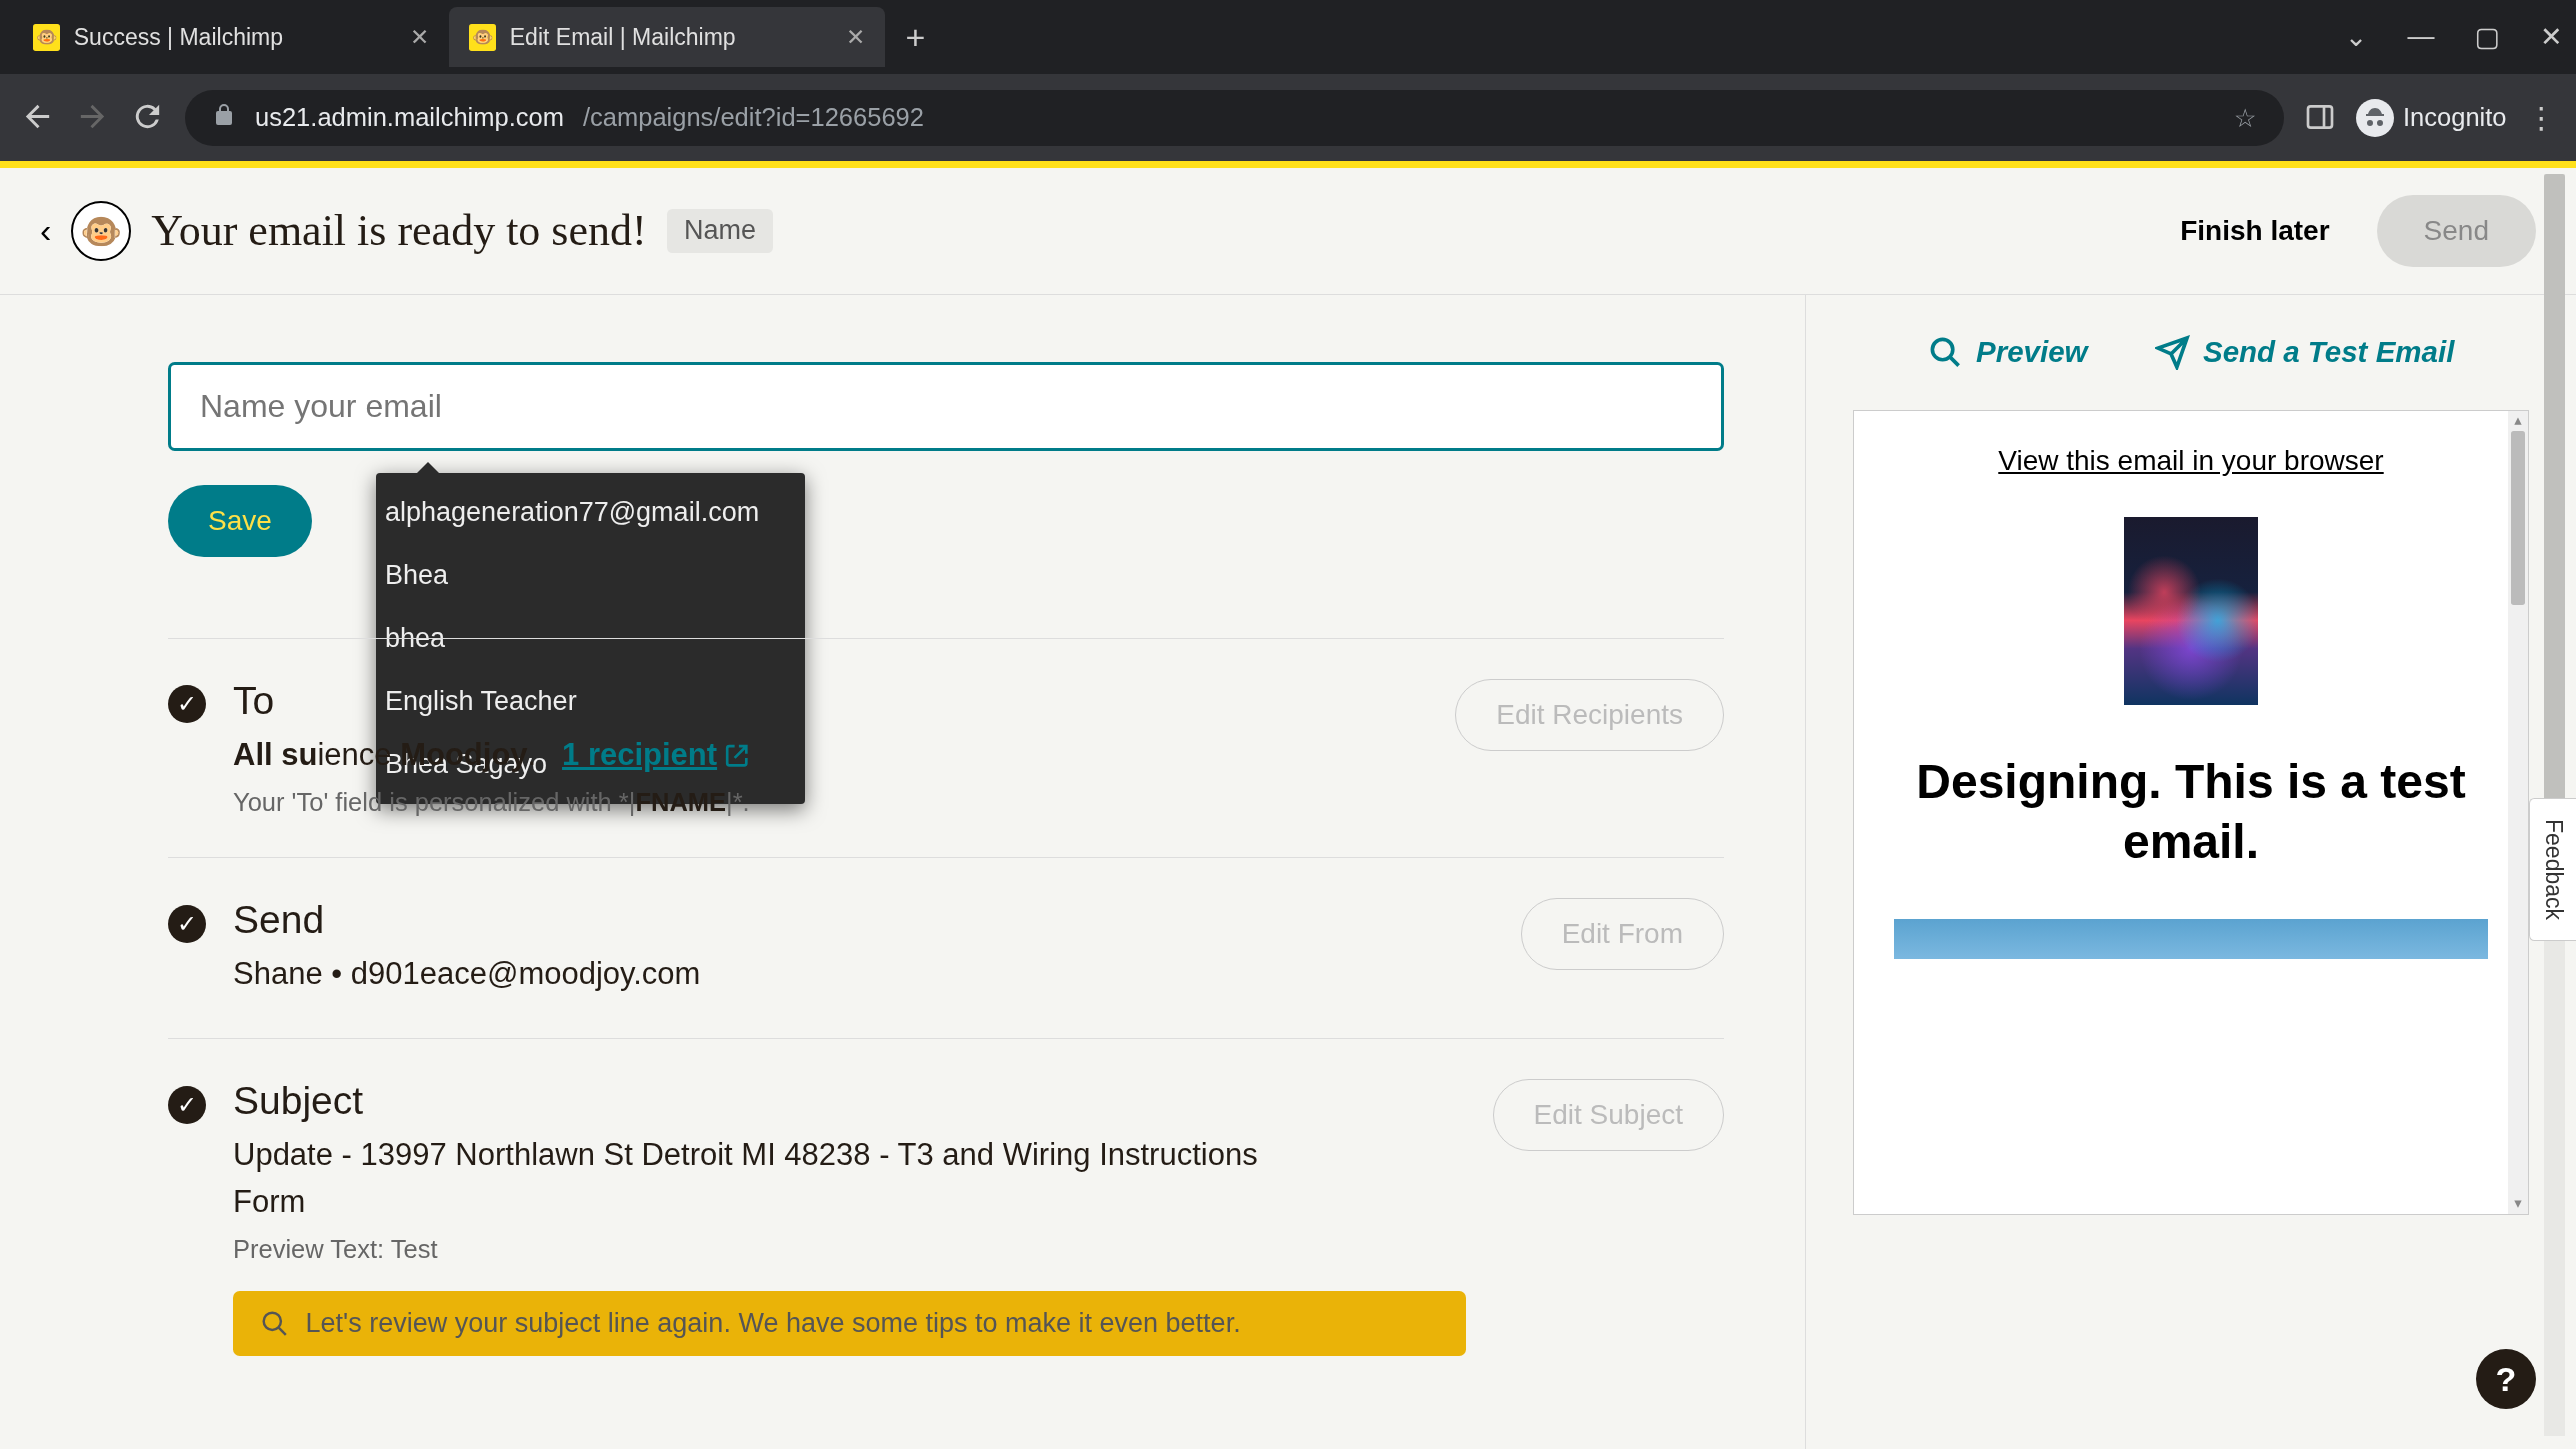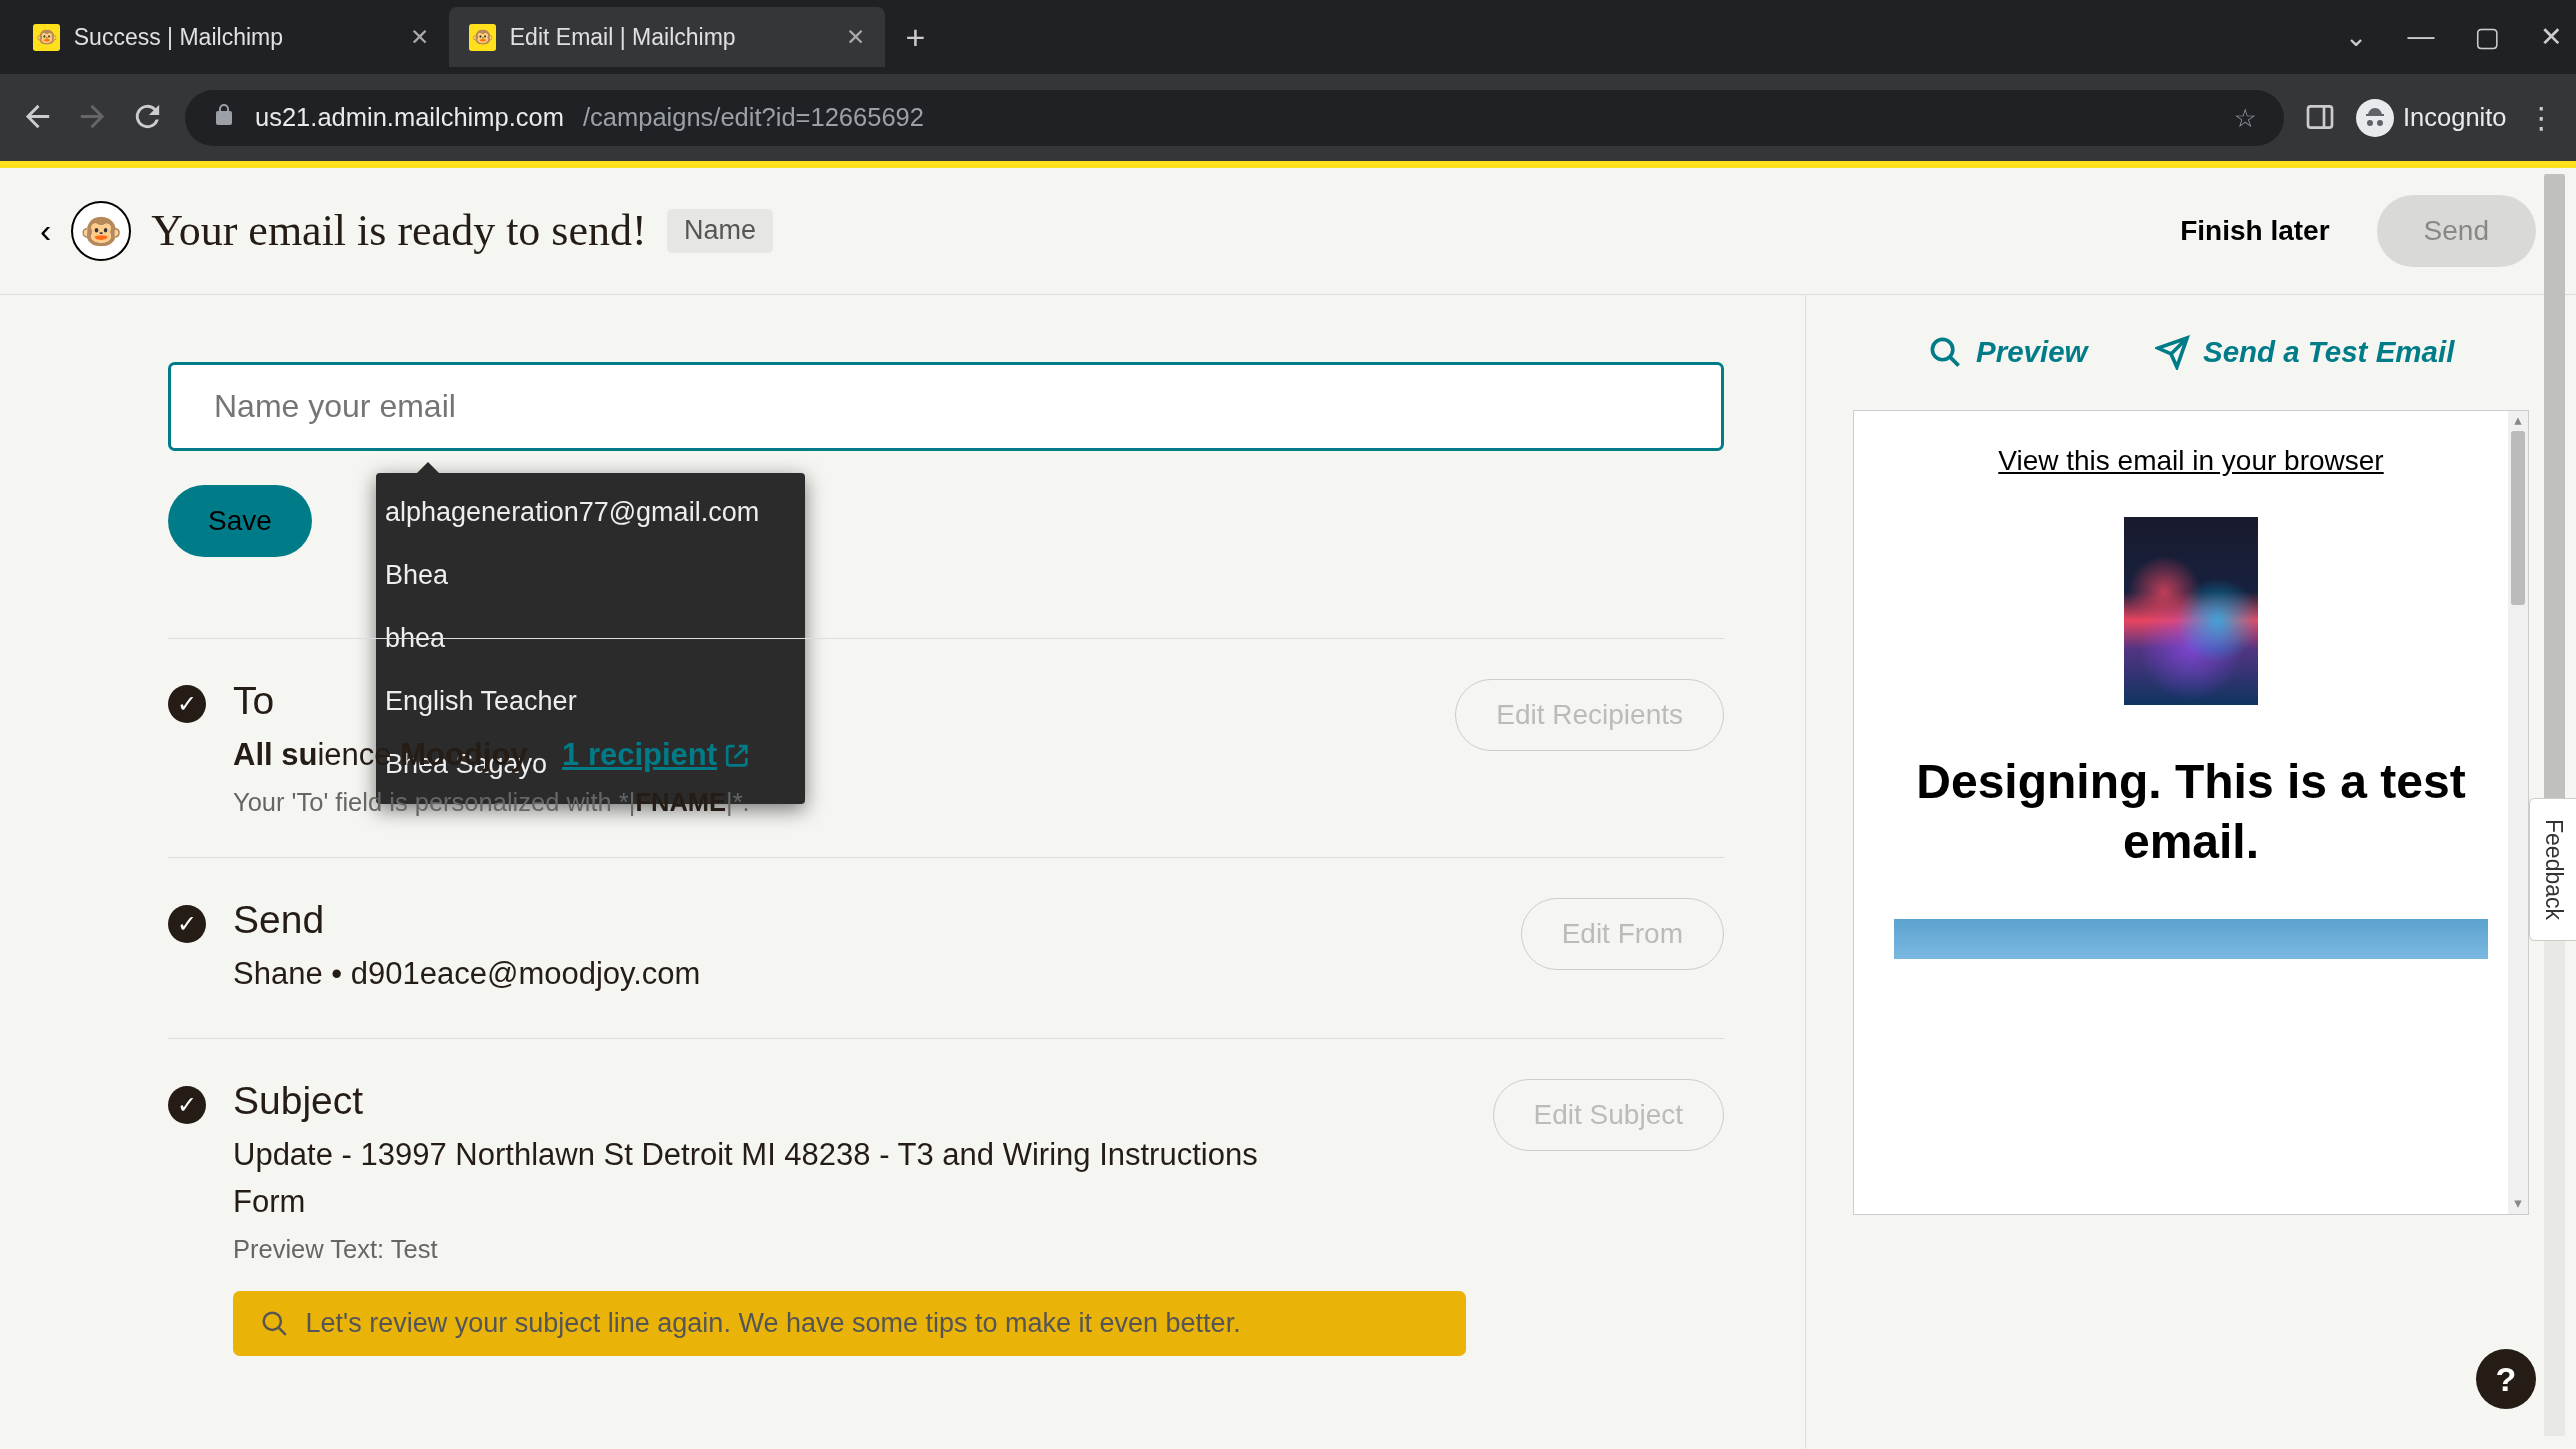--- a/index.html
+++ b/index.html
@@ -155,21 +155,21 @@
   padding: 40px 47px;
   position: relative;
 }
 
 
 .name-input-wrap { position: relative; margin-bottom: 34px; }
 .name-input {
   width: 100%;
   border: 3.4px solid #007c89;
   border-radius: 6.7px;
-  padding: 23px 43px;
+  padding: 23px 29px;
   font-size: 32px;
   background: #fff;
   color: #999;
 }
 .autocomplete {
   position: absolute;
   top: 111px;
   left: 208px;
   background: #2b2b2b;
   color: #eee;
@@ -188,21 +188,21 @@
 }
 .autocomplete-item {
   padding: 16px 9px;
   font-size: 27px;
   cursor: pointer;
 }
 
 .save-row { display: flex; gap: 20px; margin-bottom: 81px; }
 .save-btn {
   background: #007c89;
-  color: #000000;
+  color: #fde047;
   font-size: 28px;
   font-weight: 500;
   padding: 20px 40px;
   border-radius: 47px;
   cursor: pointer;
   border: none;
 }
 
 
 .section {

